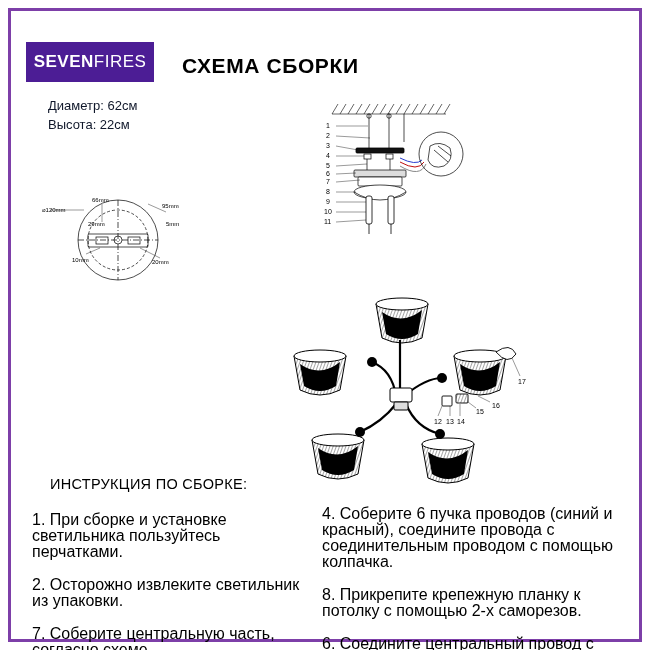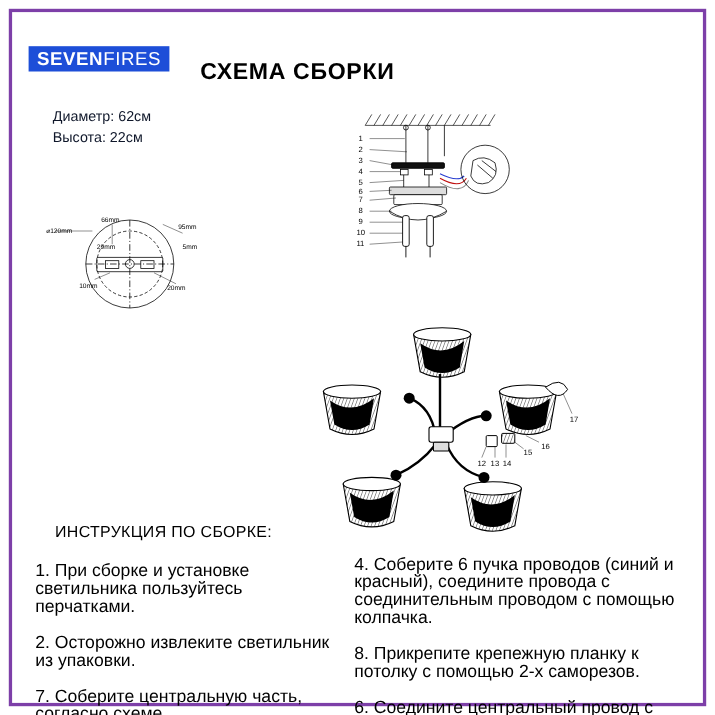--- a/index.html
+++ b/index.html
@@ -36,22 +36,22 @@
     width: 622px;
     height: 622px;
   }
 
   
   .logo-box {
     position: absolute;
     left: 12px;
     top: 28px;
     width: 128px;
-    height: 23px;
-    background: #1d4ed8;
+    height: 40px;
+    background: #4c1d95;
     display: flex;
     align-items: center;
     justify-content: center;
   }
   .logo-text {
     color: #ffffff;
     font-size: 17px;
     letter-spacing: 0.5px;
     font-family: "Liberation Sans", sans-serif;
   }

